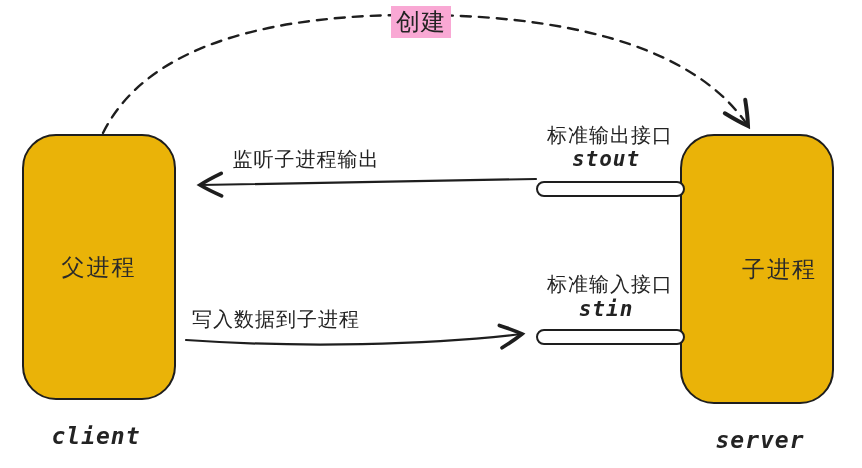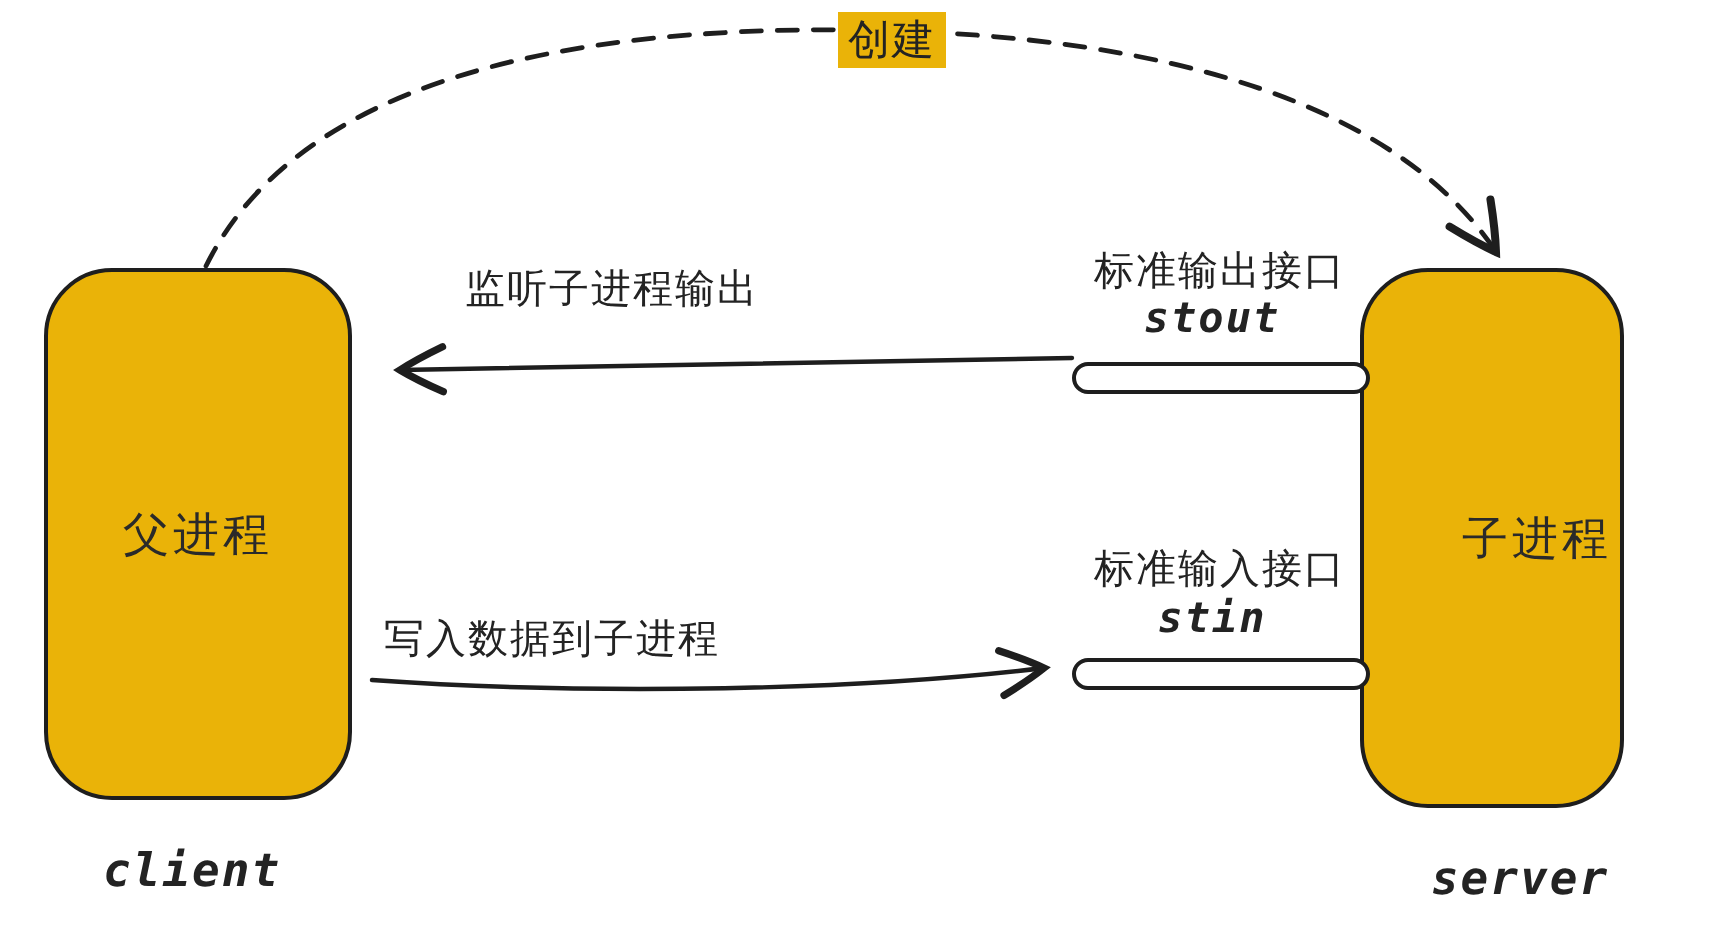--- a/index.html
+++ b/index.html
@@ -26,21 +26,21 @@
     position: absolute;
     box-sizing: border-box;
     border: 2.5px solid #1e1e1e;
     border-radius: 34px;
     background: #eab308;
     display: flex;
     align-items: center;
     justify-content: center;
   }
   .box-client { left: 22px; top: 134px; width: 154px; height: 266px; }
-  .box-server { left: 680px; top: 134px; width: 132px; height: 270px; padding-left: 45px; }
+  .box-server { left: 680px; top: 134px; width: 154px; height: 270px; padding-left: 45px; }
   .proc-title {
     font-size: 23px;
     letter-spacing: 2px;
     color: #2a2a2a;
   }
   .pipe {
     position: absolute;
     box-sizing: border-box;
     border: 2px solid #1e1e1e;
     border-radius: 8px;
@@ -57,26 +57,25 @@
   .lbl-cn { font-size: 20px; letter-spacing: 1px; }
   .lbl-hand {
     font-size: 21px;
     font-weight: bold;
     font-style: italic;
     letter-spacing: 1px;
     font-family: "DejaVu Sans Mono", "Liberation Mono", monospace;
   }
   .lbl-create {
     top: 6px; left: 421px;
-    background: #eab308;
+    background: #f9a8d4;
     padding: 0 5px;
-    font-size: 21px;
-    margin-left: 25px;
+    font-size: 24px;
   }
-  .lbl-listen-out { top: 131px; left: 306px; }
+  .lbl-listen-out { top: 146px; left: 306px; }
   .lbl-write-in   { top: 306px; left: 276px; }
   .lbl-stdout-cn  { top: 122px; left: 610px; }
   .lbl-stdout-en  { top: 147px; left: 606px; }
   .lbl-stdin-cn   { top: 271px; left: 610px; }
   .lbl-stdin-en   { top: 297px; left: 606px; }
   .lbl-listen-parent { top: 351px; left: 605px; }
   .lbl-caption { font-size: 23px; }
   .lbl-client { top: 423px; left: 96px; }
   .lbl-server { top: 427px; left: 760px; }
 </style>

